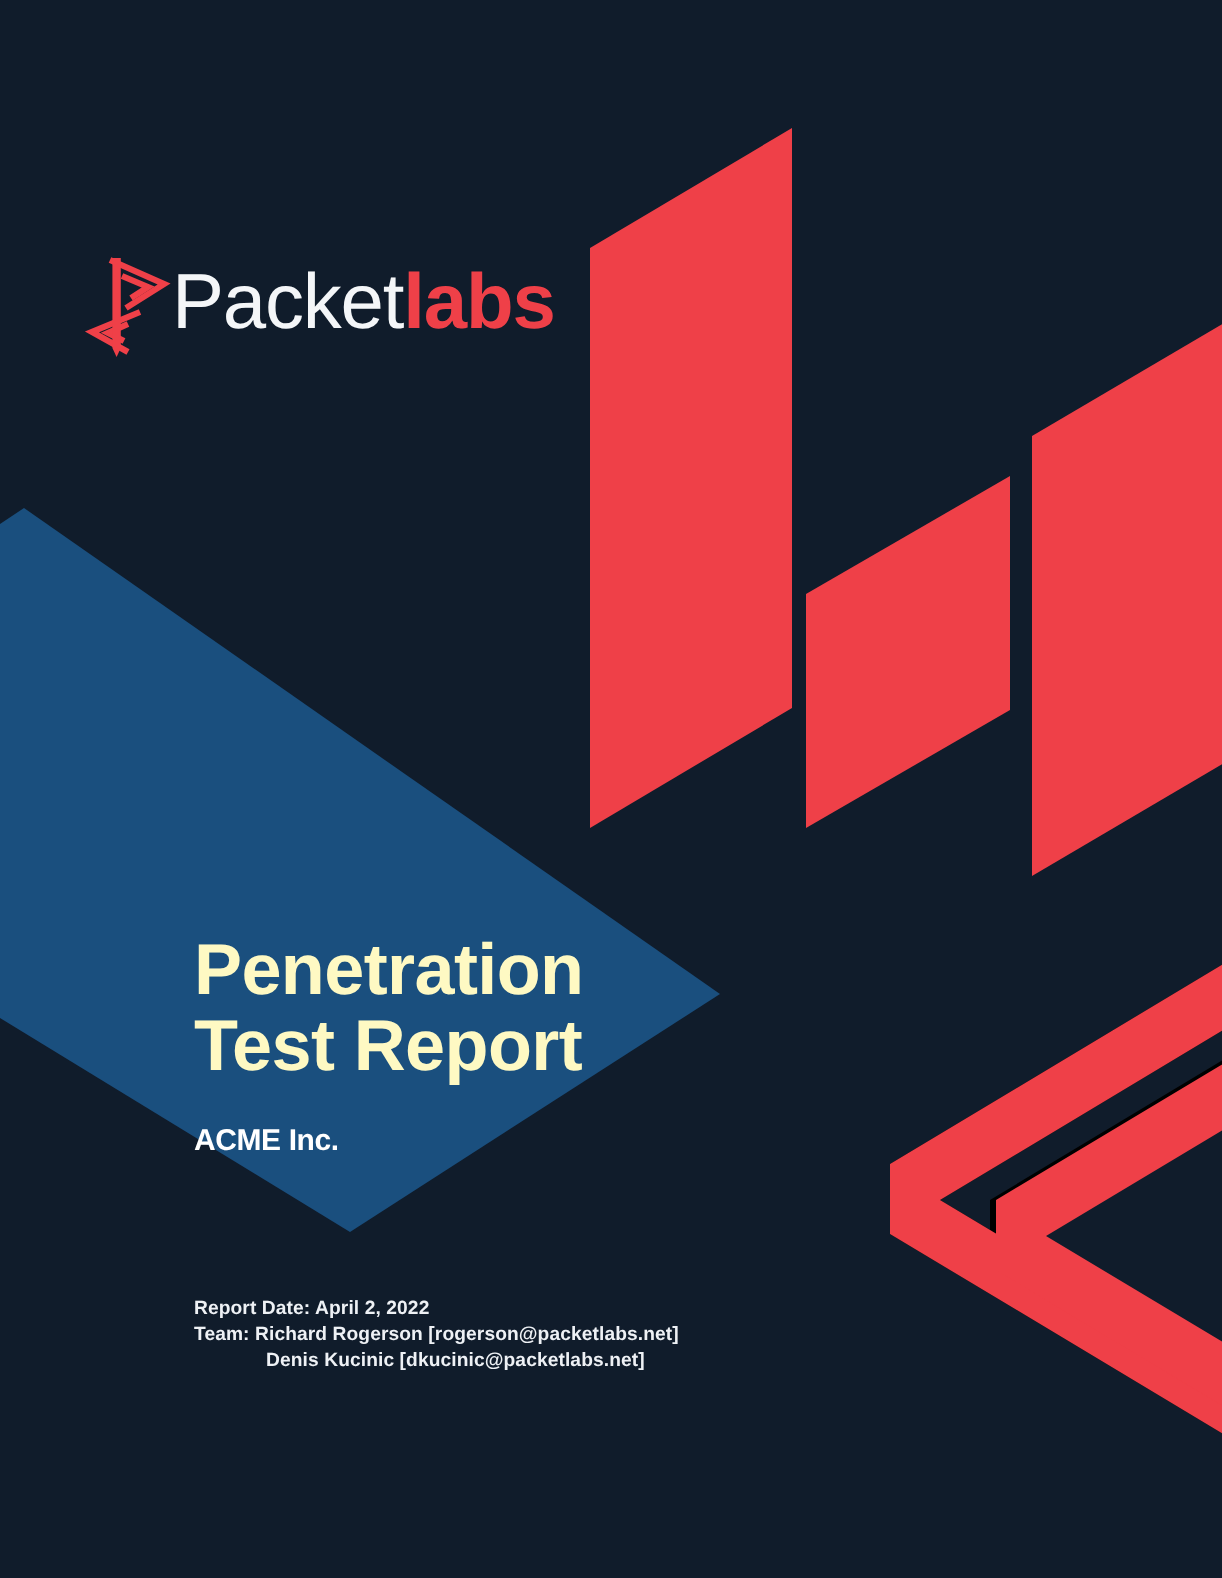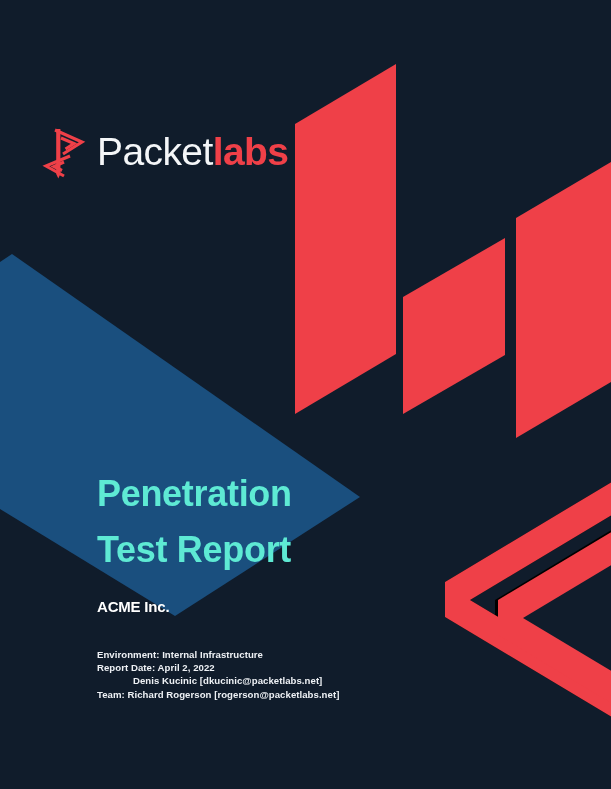--- a/index.html
+++ b/index.html
@@ -29,21 +29,20 @@
     display: block;
   }
 
   
   .logo-block {
     position: absolute;
     left: 42px;
     top: 124px;
     display: flex;
     align-items: center;
-    gap: 11px;
     z-index: 5;
   }
   .logo-mark {
     width: 44px;
     height: 56px;
     flex: none;
     display: block;
   }
   .wordmark {
     font-family: "Liberation Sans", sans-serif;
@@ -63,25 +62,25 @@
   }
 
   
   .title-block {
     position: absolute;
     left: 97px;
     top: 466px;
     z-index: 5;
   }
   .doc-title {
-    color: #5eead4;
+    color: #fef9c3;
     font-family: "Liberation Sans", sans-serif;
     font-weight: 700;
     font-size: 36px;
-    line-height: 56px;
+    line-height: 38px;
     letter-spacing: -0.3px;
     margin: 0;
     white-space: pre-line;
   }
   .client-name {
     color: #ffffff;
     font-family: "Liberation Sans", sans-serif;
     font-weight: 700;
     font-size: 15px;
     line-height: 1;
@@ -155,19 +154,18 @@
     <div class="wordmark"><span class="wm-light">Packet</span><span class="wm-bold">labs</span></div>
   </div>
 
   <div class="title-block">
     <h1 class="doc-title">Penetration
 Test Report</h1>
     <div class="client-name">ACME Inc.</div>
   </div>
 
   <div class="meta-block">
-    <div class="meta-line">Environment: Internal Infrastructure</div>
     <div class="meta-line">Report Date: April 2, 2022</div>
+    <div class="meta-line">Team: Richard Rogerson [rogerson@packetlabs.net]</div>
     <div class="meta-line indent">Denis Kucinic [dkucinic@packetlabs.net]</div>
-    <div class="meta-line">Team: Richard Rogerson [rogerson@packetlabs.net]</div>
   </div>
 
 </div>
 
 </body></html>

